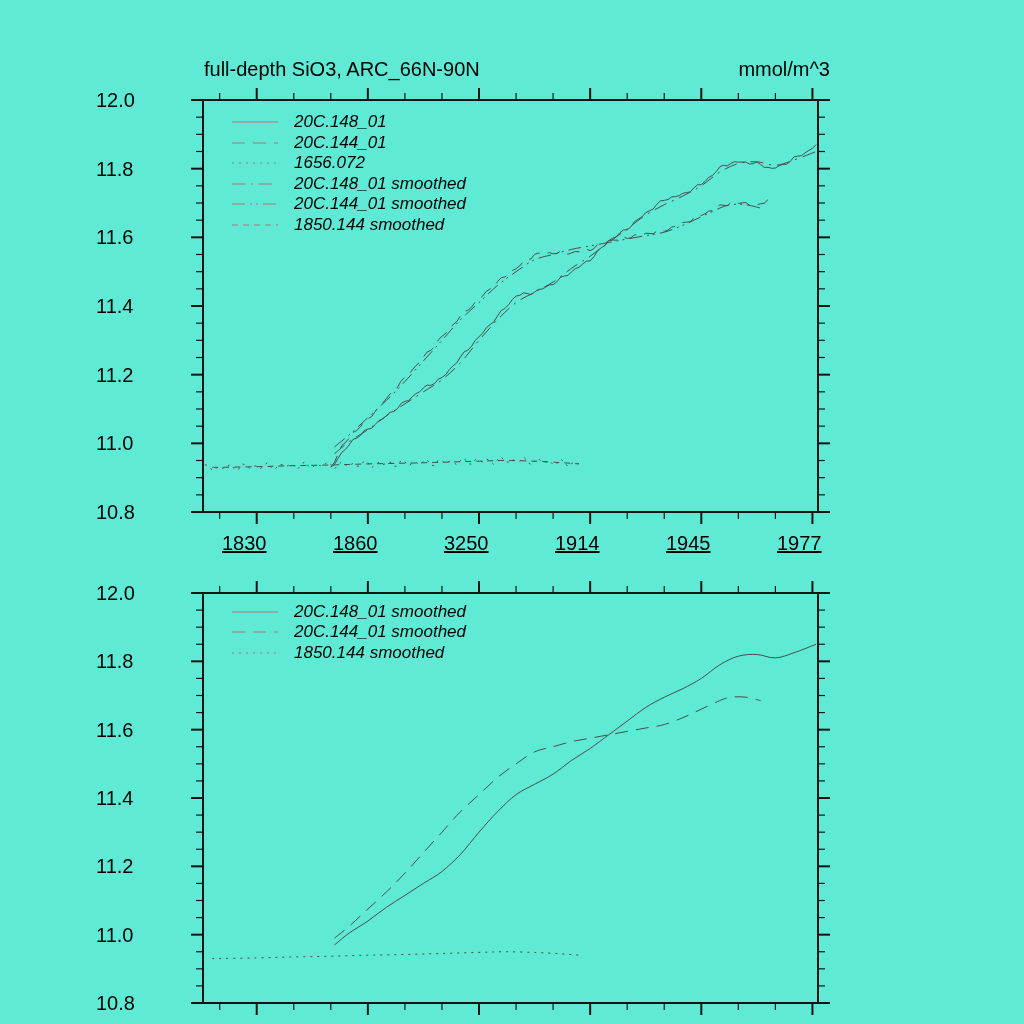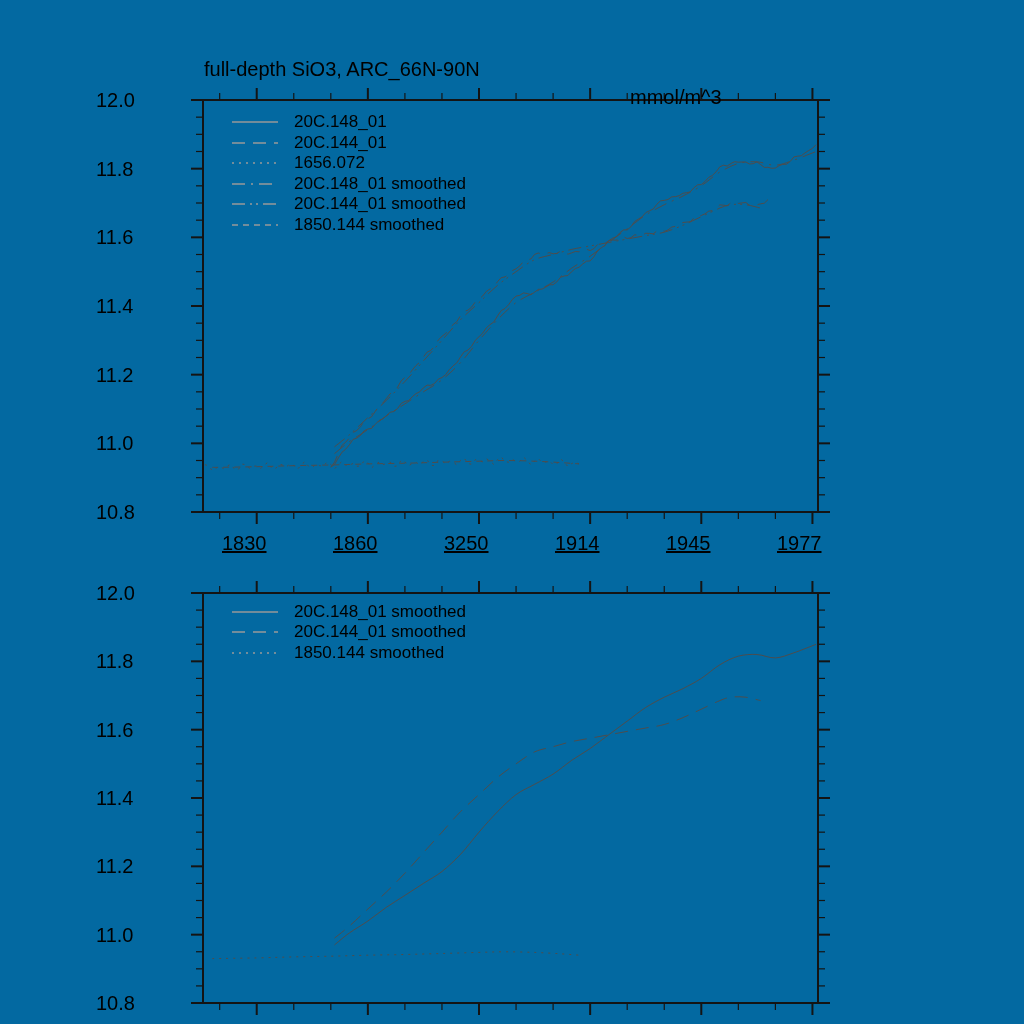--- a/index.html
+++ b/index.html
@@ -1,25 +1,25 @@
 <!DOCTYPE html>
 <html><head>
 <meta charset="utf-8">
 <style>
   html,body{margin:0;padding:0;background:#ffffff;}
-  .canvas{position:relative;width:1024px;height:1024px;background:#0369a1;overflow:hidden;
+  .canvas{position:relative;width:1024px;height:1024px;background:#5eead4;overflow:hidden;
           font-family:"Liberation Sans", sans-serif;color:#000;}
   #plot-svg{position:absolute;left:0;top:0;}
   .lab{position:absolute;font-size:20px;line-height:22px;color:#000;white-space:nowrap;}
   .ylab{left:96px;width:92px;}
   .xlab{width:70px;text-align:left;text-decoration:underline;}
   .title-lab{left:204px;top:58px;}
-  .units-lab{left:630px;top:58px;width:200px;margin-top:28px;}
+  .units-lab{left:630px;top:58px;width:200px;text-align:right;}
   .legend{position:absolute;left:231px;}
-  .lrow{position:absolute;left:0;height:20px;display:flex;align-items:flex-end;}
+  .lrow{position:absolute;left:0;height:20px;display:flex;align-items:flex-end;font-style:italic;}
   .lrow svg{flex:0 0 auto;}
   .lrow span{margin-left:15px;font-size:17px;line-height:20px;white-space:nowrap;}
 </style>
 </head>
 <body>
 
 <div class="canvas">
 
   <svg id="plot-svg" width="1024" height="1024">
       <rect x="203" y="100" width="615" height="412" fill="none" stroke="#141414" stroke-width="2"></rect>

